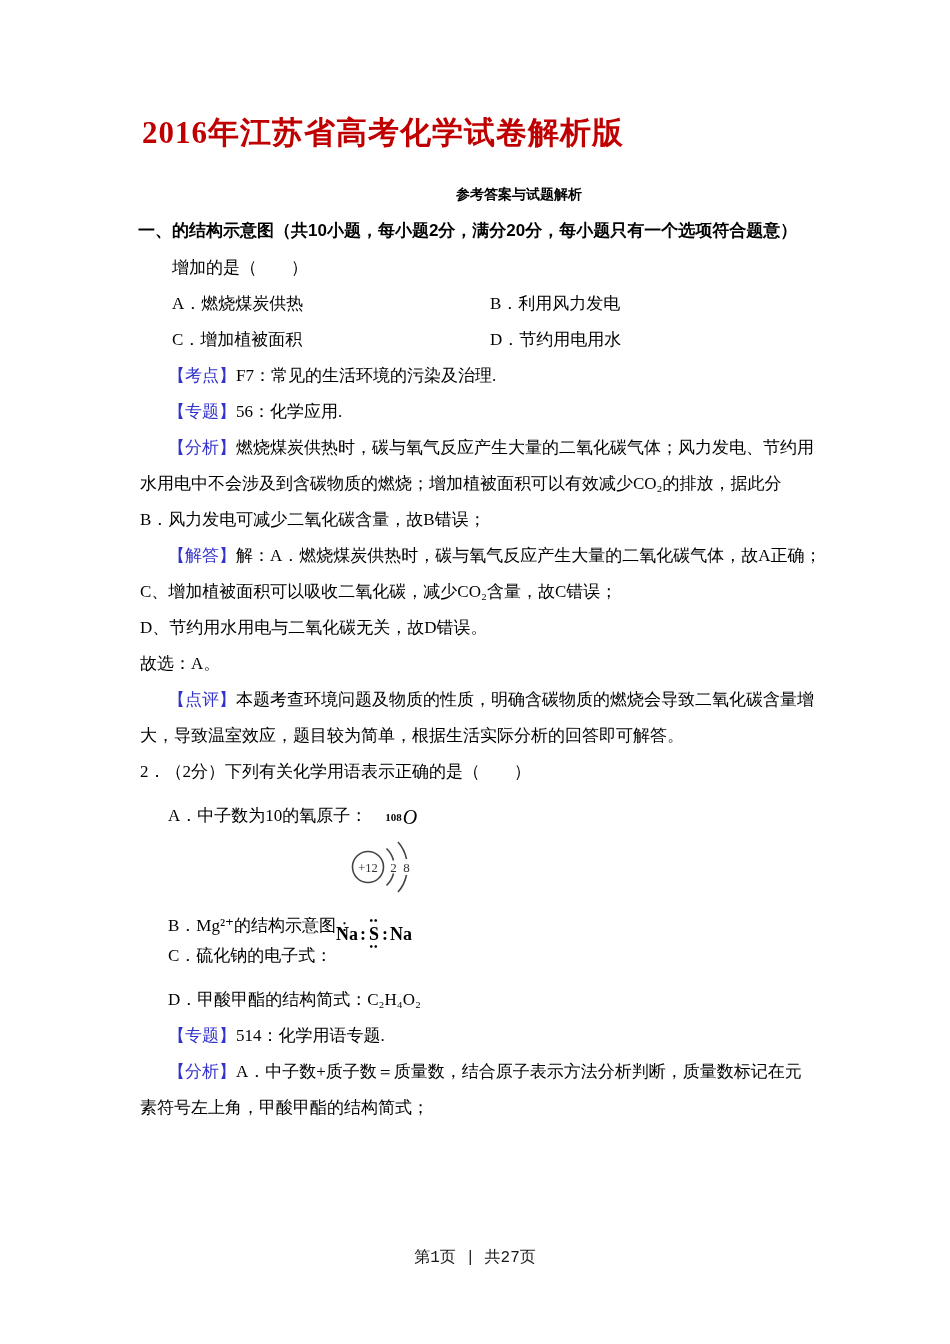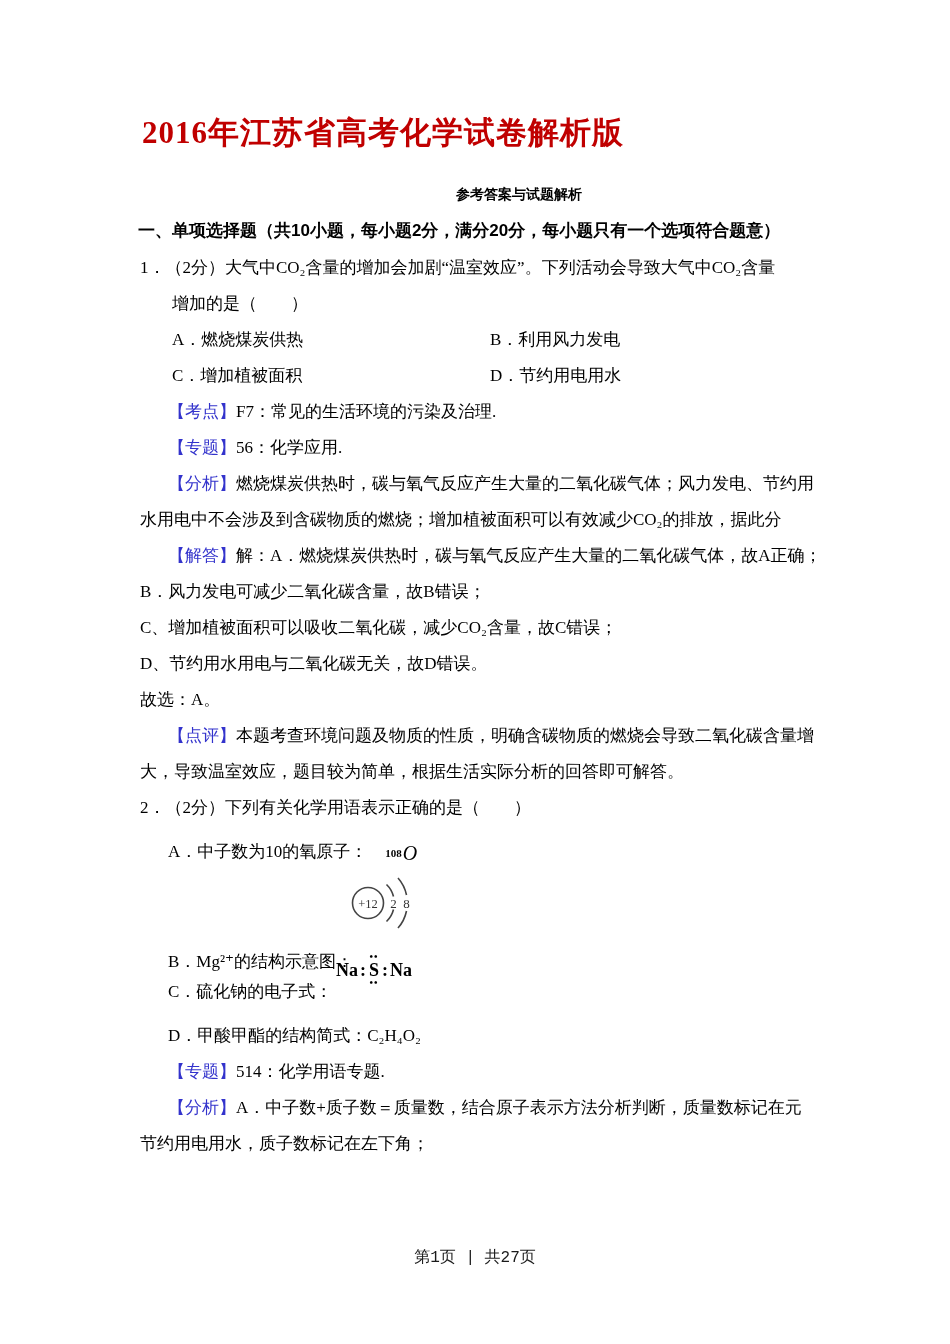--- a/index.html
+++ b/index.html
@@ -62,42 +62,41 @@
     position:absolute;top:1240px;left:0;width:950px;height:36px;line-height:36px;
     text-align:center;font-size:16px;
     font-family:Liberation Mono, monospace;color:#1a1a1a;
   }
 </style>
 </head>
 <body>
 
 <div class="title">2016年江苏省高考化学试卷解析版</div>
 <div class="subtitle">参考答案与试题解析</div>
-<div class="section-heading">一、单项选择题（共10小题，每小题2分，满分20分，每小题只有一个选项符合题意）</div>
+<div class="section-heading">一、的结构示意图（共10小题，每小题2分，满分20分，每小题只有一个选项符合题意）</div>
 
 <div class="content">
 
-  <div class="ln"><span>1．</span><span>（2分）大气中CO₂含量的增加会加剧“温室效应”。下列活动会导致大气中CO₂含量</span></div>
   <div class="ln i32">增加的是（　　）</div>
 
   <div class="ln i32 opt-row">
     <span class="col-a">A．燃烧煤炭供热</span>
     <span>B．利用风力发电</span>
   </div>
   <div class="ln i32 opt-row">
     <span class="col-a">C．增加植被面积</span>
     <span>D．节约用电用水</span>
   </div>
 
   <div class="ln i28"><span class="label">【考点】</span><span>F7：常见的生活环境的污染及治理.</span></div>
   <div class="ln i28"><span class="label">【专题】</span><span>56：化学应用.</span></div>
   <div class="ln i28"><span class="label">【分析】</span><span>燃烧煤炭供热时，碳与氧气反应产生大量的二氧化碳气体；风力发电、节约用</span></div>
   <div class="ln">水用电中不会涉及到含碳物质的燃烧；增加植被面积可以有效减少CO₂的排放，据此分</div>
+  <div class="ln">B．风力发电可减少二氧化碳含量，故B错误；</div>
   <div class="ln i28"><span class="label">【解答】</span><span>解：A．燃烧煤炭供热时，碳与氧气反应产生大量的二氧化碳气体，故A正确；</span></div>
-  <div class="ln">B．风力发电可减少二氧化碳含量，故B错误；</div>
   <div class="ln">C、增加植被面积可以吸收二氧化碳，减少CO₂含量，故C错误；</div>
   <div class="ln">D、节约用水用电与二氧化碳无关，故D错误。</div>
   <div class="ln">故选：A。</div>
   <div class="ln i28"><span class="label">【点评】</span><span>本题考查环境问题及物质的性质，明确含碳物质的燃烧会导致二氧化碳含量增</span></div>
   <div class="ln">大，导致温室效应，题目较为简单，根据生活实际分析的回答即可解答。</div>
 
   <div class="ln"><span>2．</span><span>（2分）下列有关化学用语表示正确的是（　　）</span></div>
 
   <div class="ln i28 mt6" style="height:40px;line-height:40px;">
     <span>A．中子数为10的氧原子：</span><span class="iso">
@@ -127,17 +126,17 @@
     <div class="eformula">
       <span>Na</span><span class="sep">:</span><span class="sdots"><span class="dt">••</span><span>S</span><span class="db">••</span></span><span class="sep">:</span><span>Na</span>
     </div>
     <div class="ctext">C．硫化钠的电子式：</div>
   </div>
 
   <div class="ln i28">D．甲酸甲酯的结构简式：C₂H₄O₂</div>
 
   <div class="ln i28"><span class="label">【专题】</span><span>514：化学用语专题.</span></div>
   <div class="ln i28"><span class="label">【分析】</span><span>A．中子数+质子数＝质量数，结合原子表示方法分析判断，质量数标记在元</span></div>
-  <div class="ln">节约用电用水，质子数标记在左下角；</div>
+  <div class="ln">素符号左上角，甲酸甲酯的结构简式；</div>
 
 </div>
 
 <div class="footer">第1页 | 共27页</div>
 
 </body></html>

